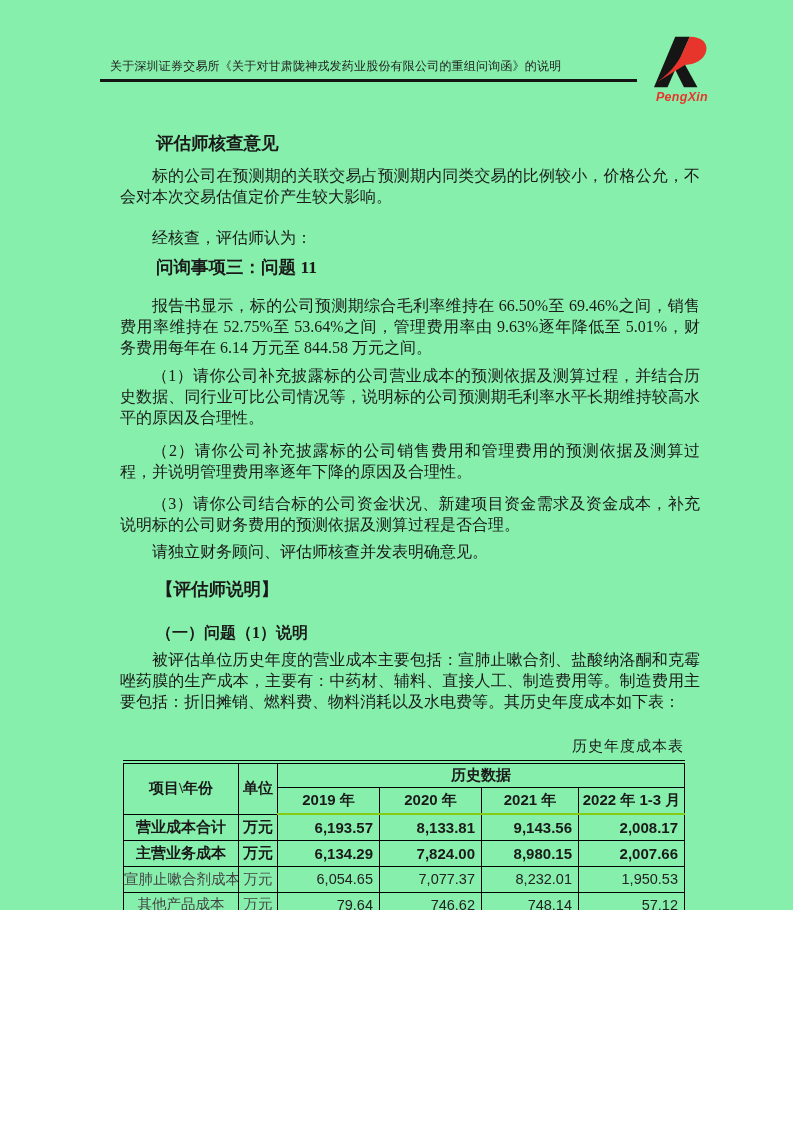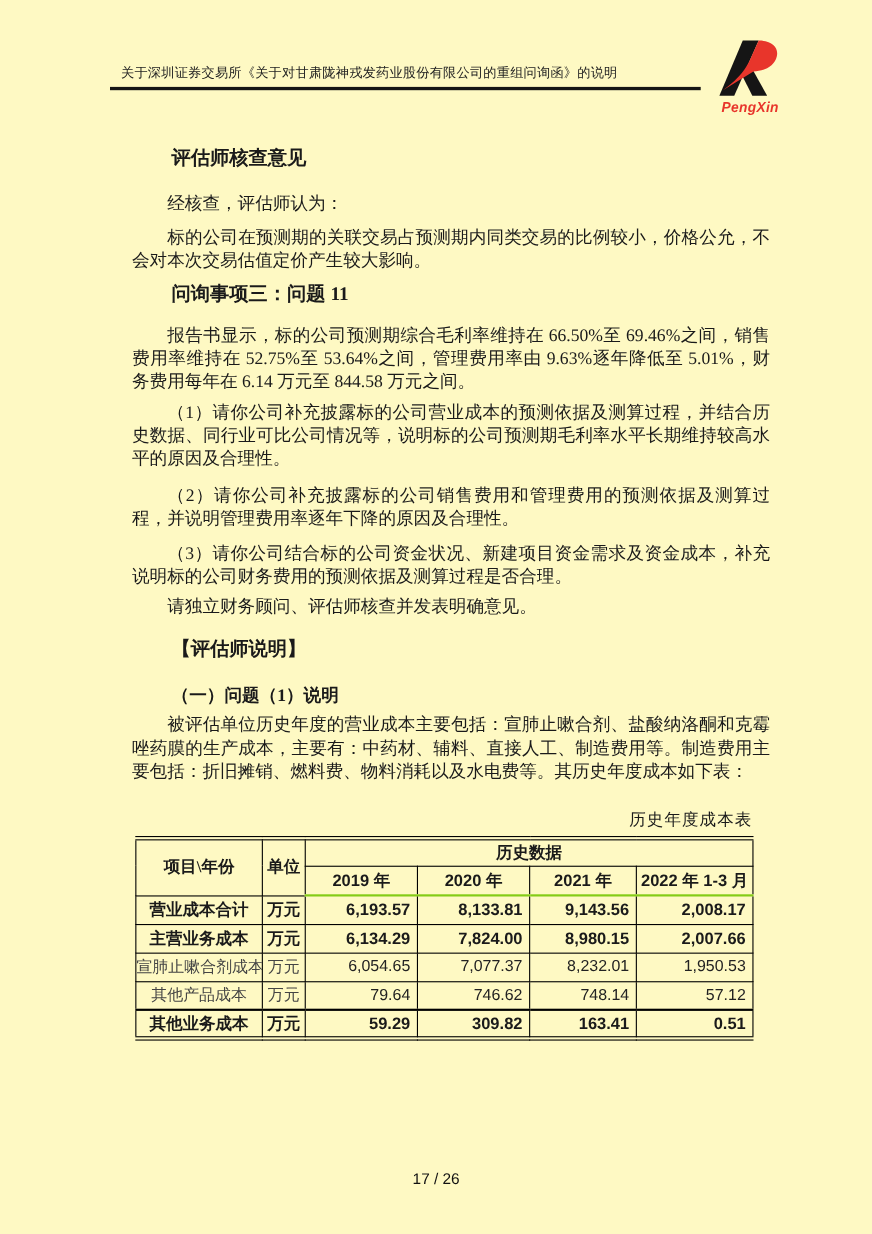--- a/index.html
+++ b/index.html
@@ -1,22 +1,22 @@
 <!DOCTYPE html>
 <html><head>
 <meta charset="utf-8">
 <style>
   * { margin: 0; padding: 0; box-sizing: border-box; }
   html, body { background: #ffffff; }
   .page {
     position: relative;
     width: 793px;
-    height: 1122px;
+    height: 910px;
     margin: 0 auto;
-    background: #fef9c3;
+    background: #86efac;
     font-family: "Liberation Serif", "DejaVu Serif", serif;
     color: #1a1a1a;
     overflow: hidden;
   }
 
   
   .hdr-title {
     position: absolute;
     left: 110px; top: 58px;
     font-size: 12px;
@@ -152,22 +152,22 @@
       <polygon points="23,0 38,0 15,52 1,52" fill="#151515"></polygon>
       <polygon points="31,25 46,52 32,52 23,34" fill="#151515"></polygon>
       <path d="M38,0 C51,0 57,7 55,15 C53,24 43,29 33,29 L4,47 C22,34 28,23 32,13 Z" fill="#e8352b"></path>
       <path d="M38,4 C47,4 50,8 49,13 C48,19 41,22 35,22 L30,22 C33,16 35,10 38,4 Z" fill="#ffffff" opacity="0.0"></path>
     </svg>
     <div class="logo-text">PengXin</div>
   </div>
 
   <div class="main">
     <div class="h-big mt-h1">评估师核查意见</div>
+    <div class="para mt-p2">标的公司在预测期的关联交易占预测期内同类交易的比例较小，价格公允，不会对本次交易估值定价产生较大影响。</div>
     <div class="para mt-p1">经核查，评估师认为：</div>
-    <div class="para mt-p2">标的公司在预测期的关联交易占预测期内同类交易的比例较小，价格公允，不会对本次交易估值定价产生较大影响。</div>
     <div class="h-big mt-h2">问询事项三：问题 11</div>
     <div class="para mt-p3">报告书显示，标的公司预测期综合毛利率维持在 66.50%至 69.46%之间，销售费用率维持在 52.75%至 53.64%之间，管理费用率由 9.63%逐年降低至 5.01%，财务费用每年在 6.14 万元至 844.58 万元之间。</div>
     <div class="para mt-p4">（1）请你公司补充披露标的公司营业成本的预测依据及测算过程，并结合历史数据、同行业可比公司情况等，说明标的公司预测期毛利率水平长期维持较高水平的原因及合理性。</div>
     <div class="para mt-p5">（2）请你公司补充披露标的公司销售费用和管理费用的预测依据及测算过程，并说明管理费用率逐年下降的原因及合理性。</div>
     <div class="para mt-p6">（3）请你公司结合标的公司资金状况、新建项目资金需求及资金成本，补充说明标的公司财务费用的预测依据及测算过程是否合理。</div>
     <div class="para mt-p7">请独立财务顾问、评估师核查并发表明确意见。</div>
     <div class="h-big mt-h3">【评估师说明】</div>
     <div class="h-med mt-h4">（一）问题（1）说明</div>
     <div class="para mt-p9">被评估单位历史年度的营业成本主要包括：宣肺止嗽合剂、盐酸纳洛酮和克霉唑药膜的生产成本，主要有：中药材、辅料、直接人工、制造费用等。制造费用主要包括：折旧摊销、燃料费、物料消耗以及水电费等。其历史年度成本如下表：</div>
 

